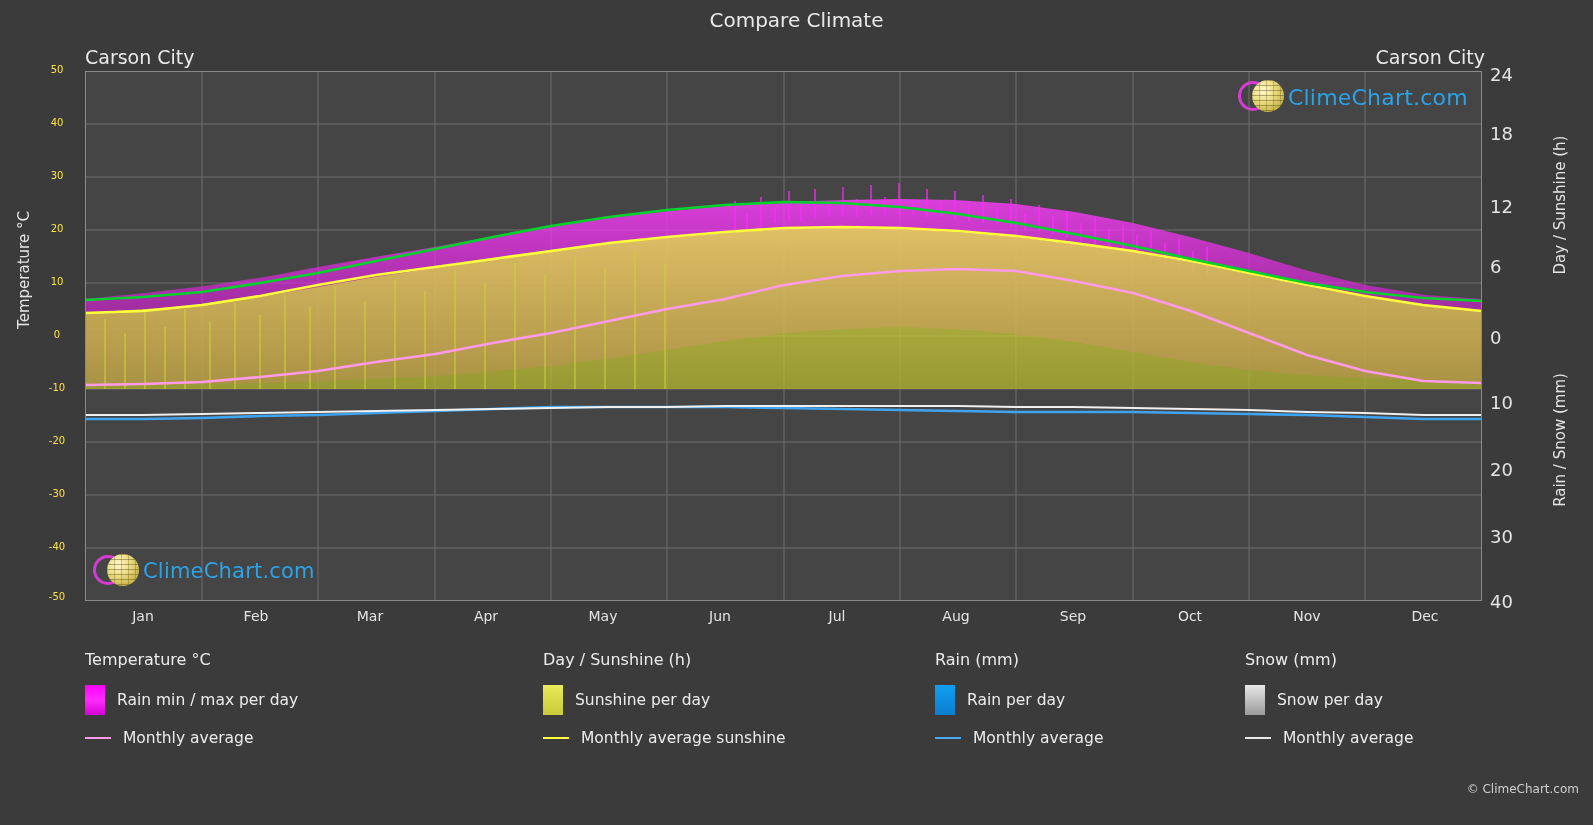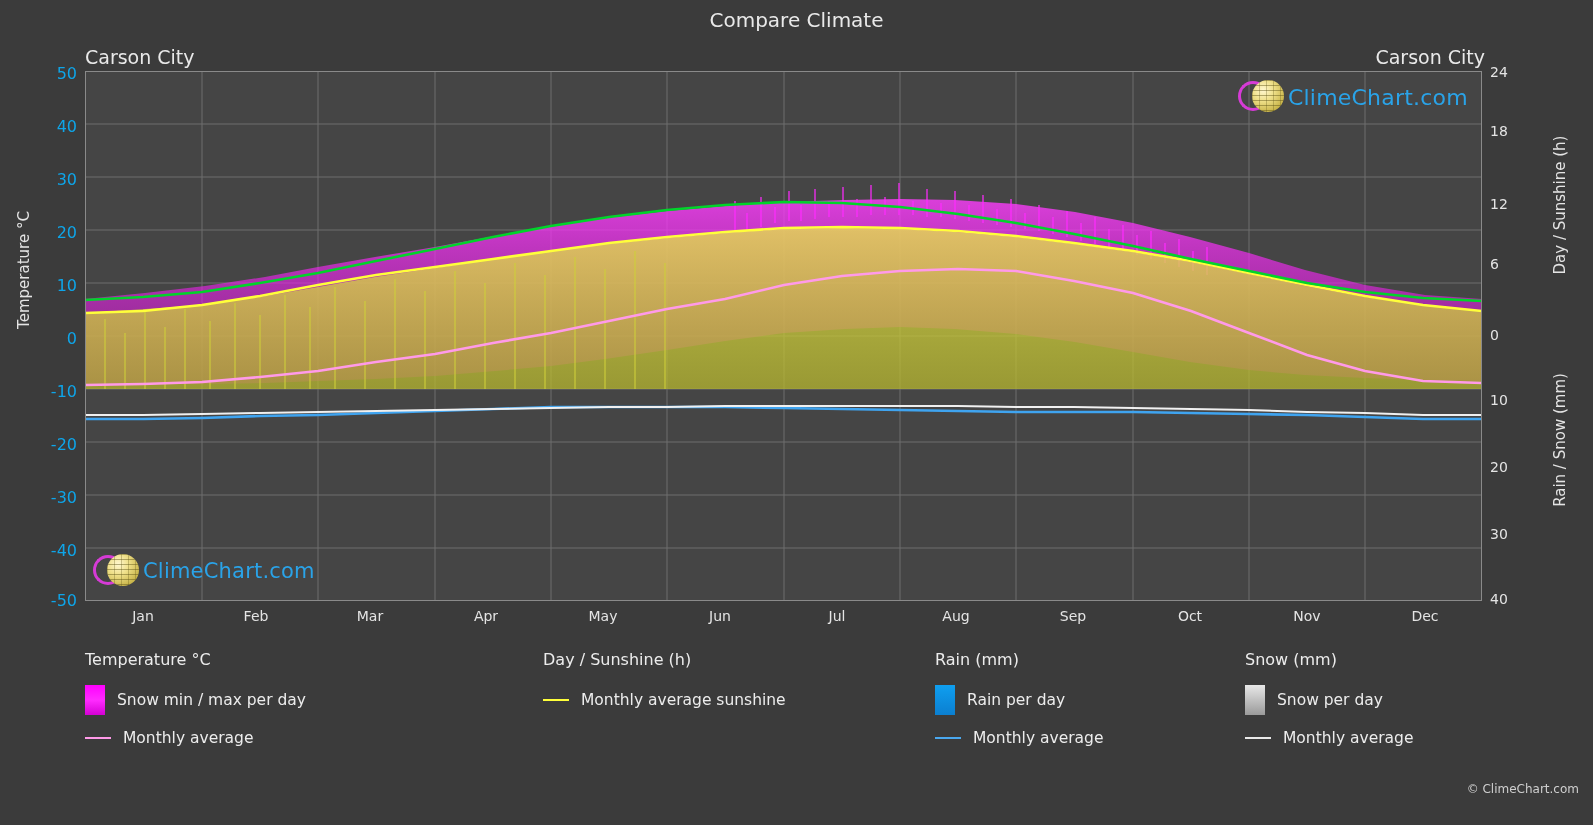--- a/index.html
+++ b/index.html
@@ -42,22 +42,22 @@
   .ylab-right-1{
     position:absolute;left:1560px;top:205px;
     transform:translate(-50%,-50%) rotate(-90deg);
     font-size:15px;color:#e4e4e4;white-space:nowrap;
   }
   .ylab-right-2{
     position:absolute;left:1560px;top:440px;
     transform:translate(-50%,-50%) rotate(-90deg);
     font-size:15px;color:#e4e4e4;white-space:nowrap;
   }
-  .ytick-left{position:absolute;right:1516px;font-size:16px;color:#0ea5e9;text-align:right;width:40px;}
-  .ytick-right{position:absolute;left:1490px;font-size:14px;color:#e4e4e4;text-align:left;width:40px;}
+  .ytick-left{position:absolute;right:1516px;font-size:10px;color:#fde047;text-align:center;width:40px;}
+  .ytick-right{position:absolute;left:1490px;font-size:18px;color:#e4e4e4;text-align:left;width:40px;}
   .xtick{position:absolute;top:608px;font-size:14px;color:#e4e4e4;text-align:center;width:80px;}
 
   
   .wm{position:absolute;display:flex;align-items:center;gap:6px;}
   .wm-text{font-size:22px;font-weight:normal;color:#2aa3e8;letter-spacing:.2px;}
   .wm-logo{position:relative;width:44px;height:34px;}
   .wm-c{
     position:absolute;left:0;top:1px;width:30px;height:30px;border-radius:50%;
     border:3px solid #d63bd6;border-right-color:transparent;box-sizing:border-box;
   }
@@ -469,31 +469,35 @@
   <div class="xtick" style="left:1150px">Oct</div>
   <div class="xtick" style="left:1267px">Nov</div>
   <div class="xtick" style="left:1385px">Dec</div>
 
   <div class="legend">
 
     <div class="legend-col" style="left:0px;width:430px">
       <div class="legend-head">Temperature °C</div>
       <div class="legend-row">
         <div class="swatch-box sw-range"></div>
-        <div class="legend-label">Snow min / max per day</div>
+        <div class="legend-label">Rain min / max per day</div>
       </div>
       <div class="legend-row">
         <div class="swatch-line" style="border-top-color:#ff9ae8"></div>
         <div class="legend-label">Monthly average</div>
       </div>
     </div>
 
     <div class="legend-col" style="left:458px;width:400px">
       <div class="legend-head">Day / Sunshine (h)</div>
       <div class="legend-row">
+        <div class="swatch-box" style="background:linear-gradient(to bottom,#e9e95a 0%,#c9c93a 100%)"></div>
+        <div class="legend-label">Sunshine per day</div>
+      </div>
+      <div class="legend-row">
         <div class="swatch-line" style="border-top-color:#ffff3a"></div>
         <div class="legend-label">Monthly average sunshine</div>
       </div>
     </div>
 
     <div class="legend-col" style="left:850px;width:300px">
       <div class="legend-head">Rain (mm)</div>
       <div class="legend-row">
         <div class="swatch-box sw-rain"></div>
         <div class="legend-label">Rain per day</div>

